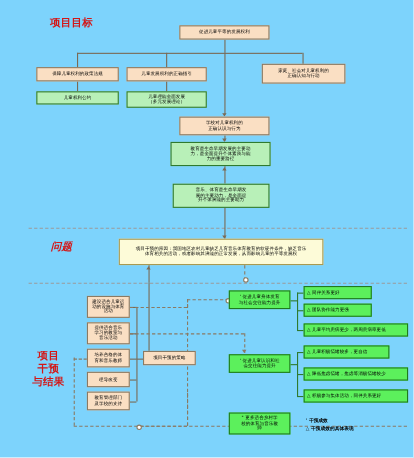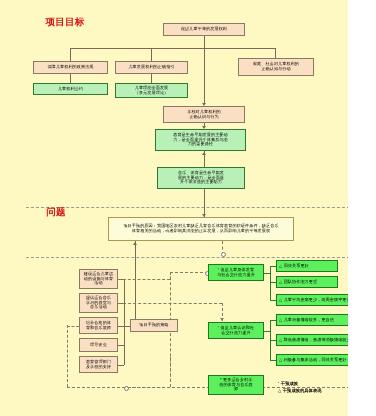--- a/index.html
+++ b/index.html
@@ -5,23 +5,23 @@
   html, body {
     margin: 0;
     padding: 0;
     background: #ffffff;
   }
   body {
     font-family: "DejaVu Sans", "Liberation Sans", sans-serif;
   }
   #canvas {
     position: relative;
-    width: 348px;
+    width: 376px;
     height: 416px;
-    background: #fef9c3;
+    background: #7dd3fc;
     overflow: hidden;
   }
   .box {
     position: absolute;
     box-sizing: border-box;
     display: flex;
     align-items: center;
     justify-content: center;
     text-align: center;
     line-height: 1.15;
@@ -131,24 +131,29 @@
 </style>
 </head>
 <body>
 
 <div id="canvas">
 
   <div class="section-label" style="left:22px; top:16px; width:86px;">
     <div>项目目标</div>
   </div>
 
-  <div class="section-label" style="left:26px; top:206px; width:60px;">
+  <div class="section-label" style="left:26px; top:219px; width:60px;font-style:italic;">
     <div>问题</div>
   </div>
 
+  <div class="section-label" style="left:12px; top:318px; width:64px;">
+    <div>项目</div>
+    <div>干预</div>
+    <div>与结果</div>
+  </div>
 
   <div class="divider" style="left:26px; top:207px; width:344px;"></div>
   <div class="divider" style="left:26px; top:257px; width:344px;"></div>
 
   <div class="box box-orange" style="left:163px; top:23px; width:82px; height:13px;">
     <span>促进儿童平等的发展权利</span>
   </div>
 
   <div class="ln ln-v" style="left:203.5px; top:36px; height:12px;"></div>
 

